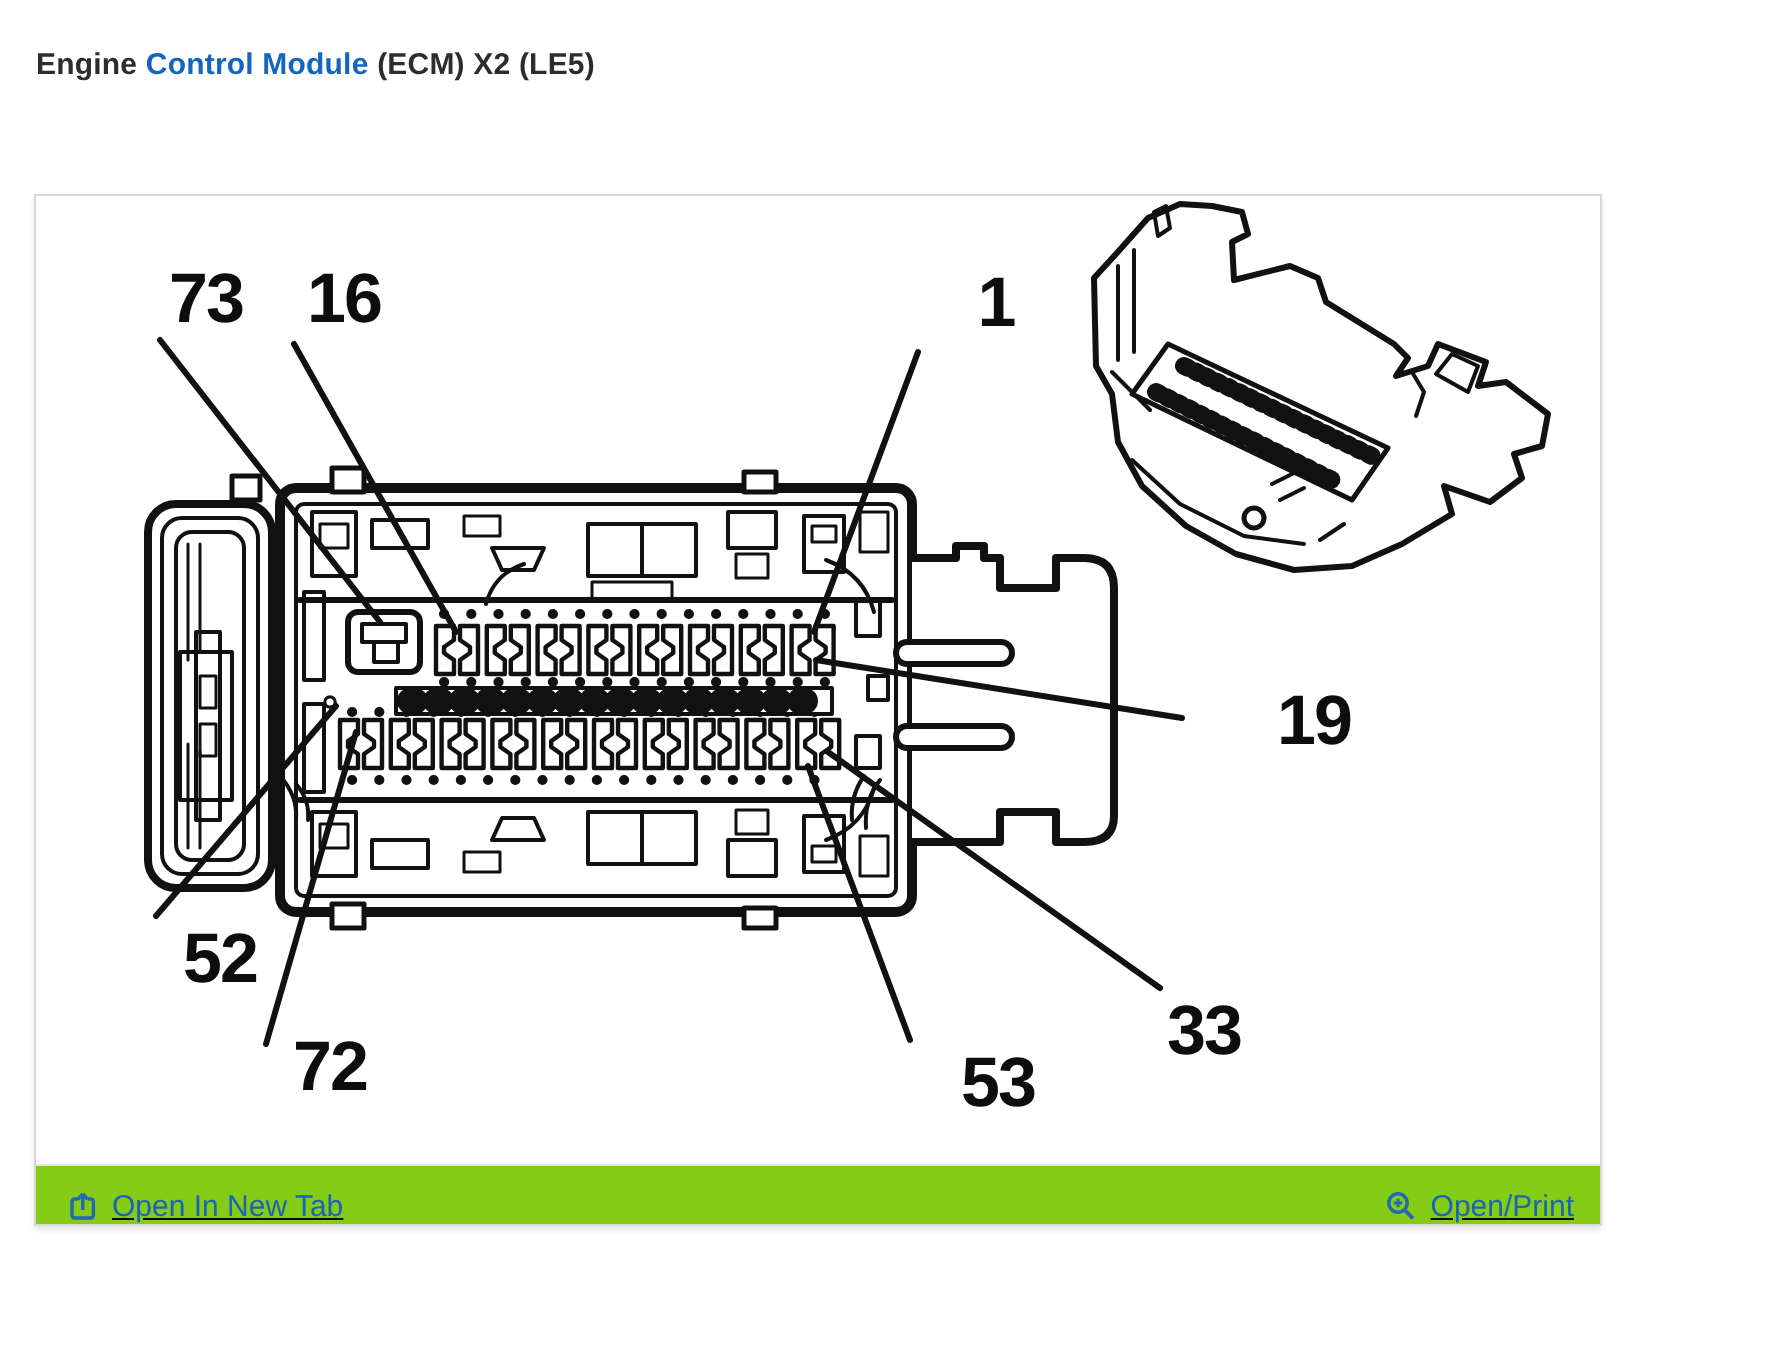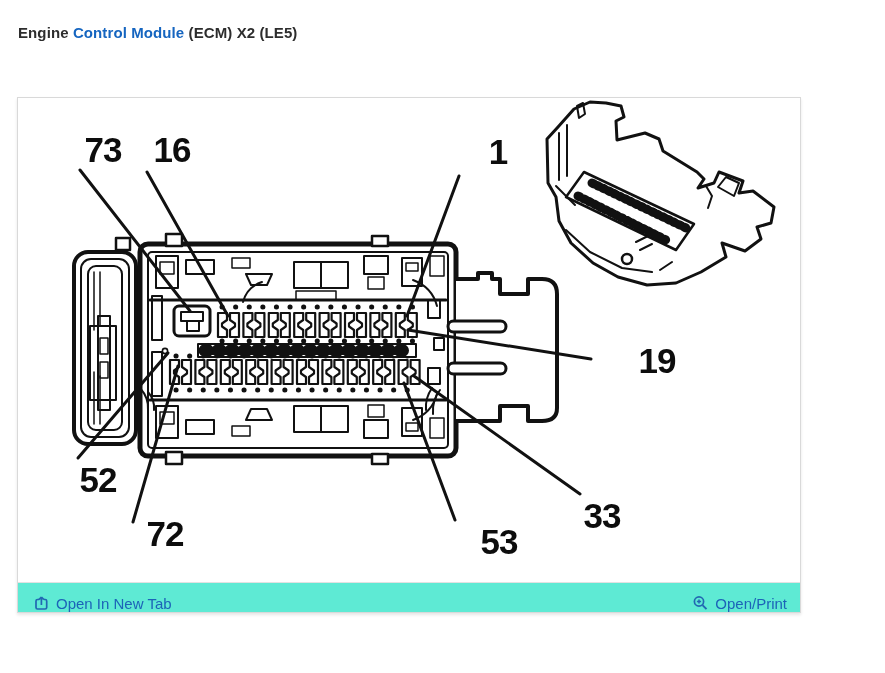--- a/index.html
+++ b/index.html
@@ -7,21 +7,21 @@
 
   .page-title { position:absolute; left:18px; top:24px; font-size:15px; font-weight:bold; color:#2d2d2d; letter-spacing:.1px; }
   .page-title .link { color:#1565c0; }
 
   .panel { position:absolute; left:17px; top:97px; width:784px; height:516px; background:#ffffff; border:1px solid #d9d9d9; box-shadow:0 2px 3px rgba(0,0,0,.10); z-index:1; }
 
   .diagram-svg { position:absolute; left:0; top:0; width:885px; height:673px; z-index:2; pointer-events:none; }
 
   .pin { position:absolute; transform:translate(-50%,-50%); font-size:35px; font-weight:bold; color:#0d0d0d; z-index:3; font-family:"Liberation Sans", sans-serif; letter-spacing:-1px;margin-left:36px; }
 
-  .footer-bar { position:absolute; left:0; bottom:0; width:100%; height:30px; background:#5eead4; border-top:1px solid #e2e2e2; display:flex; align-items:center; justify-content:space-between; padding:12px 13px 0 15px; z-index:4; }
+  .footer-bar { position:absolute; left:0; bottom:0; width:100%; height:30px; background:#84cc16; border-top:1px solid #e2e2e2; display:flex; align-items:center; justify-content:space-between; padding:12px 13px 0 15px; z-index:4;text-decoration:underline; }
   .footer-link { display:inline-flex; align-items:center; gap:6px; color:#1c63b8; font-size:15px; text-decoration:none; cursor:pointer; }
   .footer-link svg { display:block; }
 </style>
 </head>
 <body>
 
 <div class="page-title">
   <span>Engine</span>
   <span class="link">Control Module</span>
   <span>(ECM) X2 (LE5)</span>
@@ -182,13 +182,13 @@
   </g>
 </svg>
 
 <div class="pin" style="left:67px;top:150px">73</div>
 <div class="pin" style="left:136px;top:150px">16</div>
 <div class="pin" style="left:462px;top:152px">1</div>
 <div class="pin" style="left:621px;top:361px">19</div>
 <div class="pin" style="left:566px;top:516px">33</div>
 <div class="pin" style="left:463px;top:542px">53</div>
 <div class="pin" style="left:129px;top:534px">72</div>
-<div class="pin" style="left:62px;top:480px">52</div>
+<div class="pin" style="left:74px;top:480px">52</div>
 
 </body></html>

